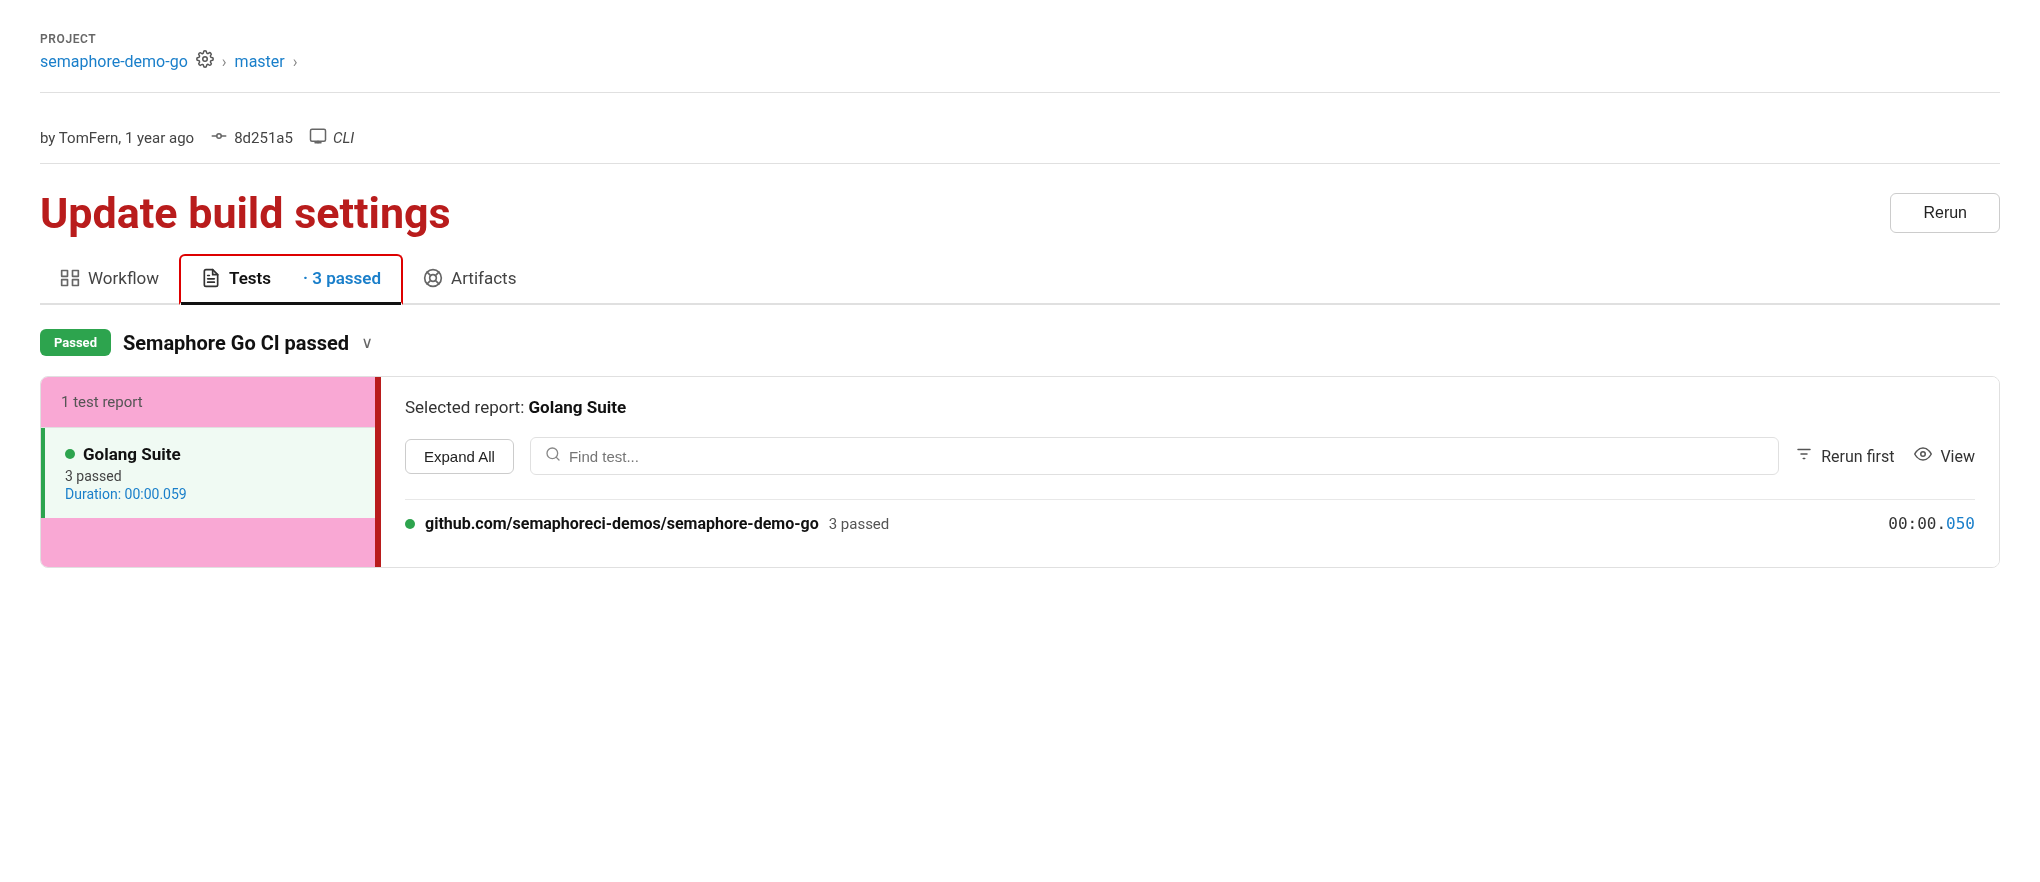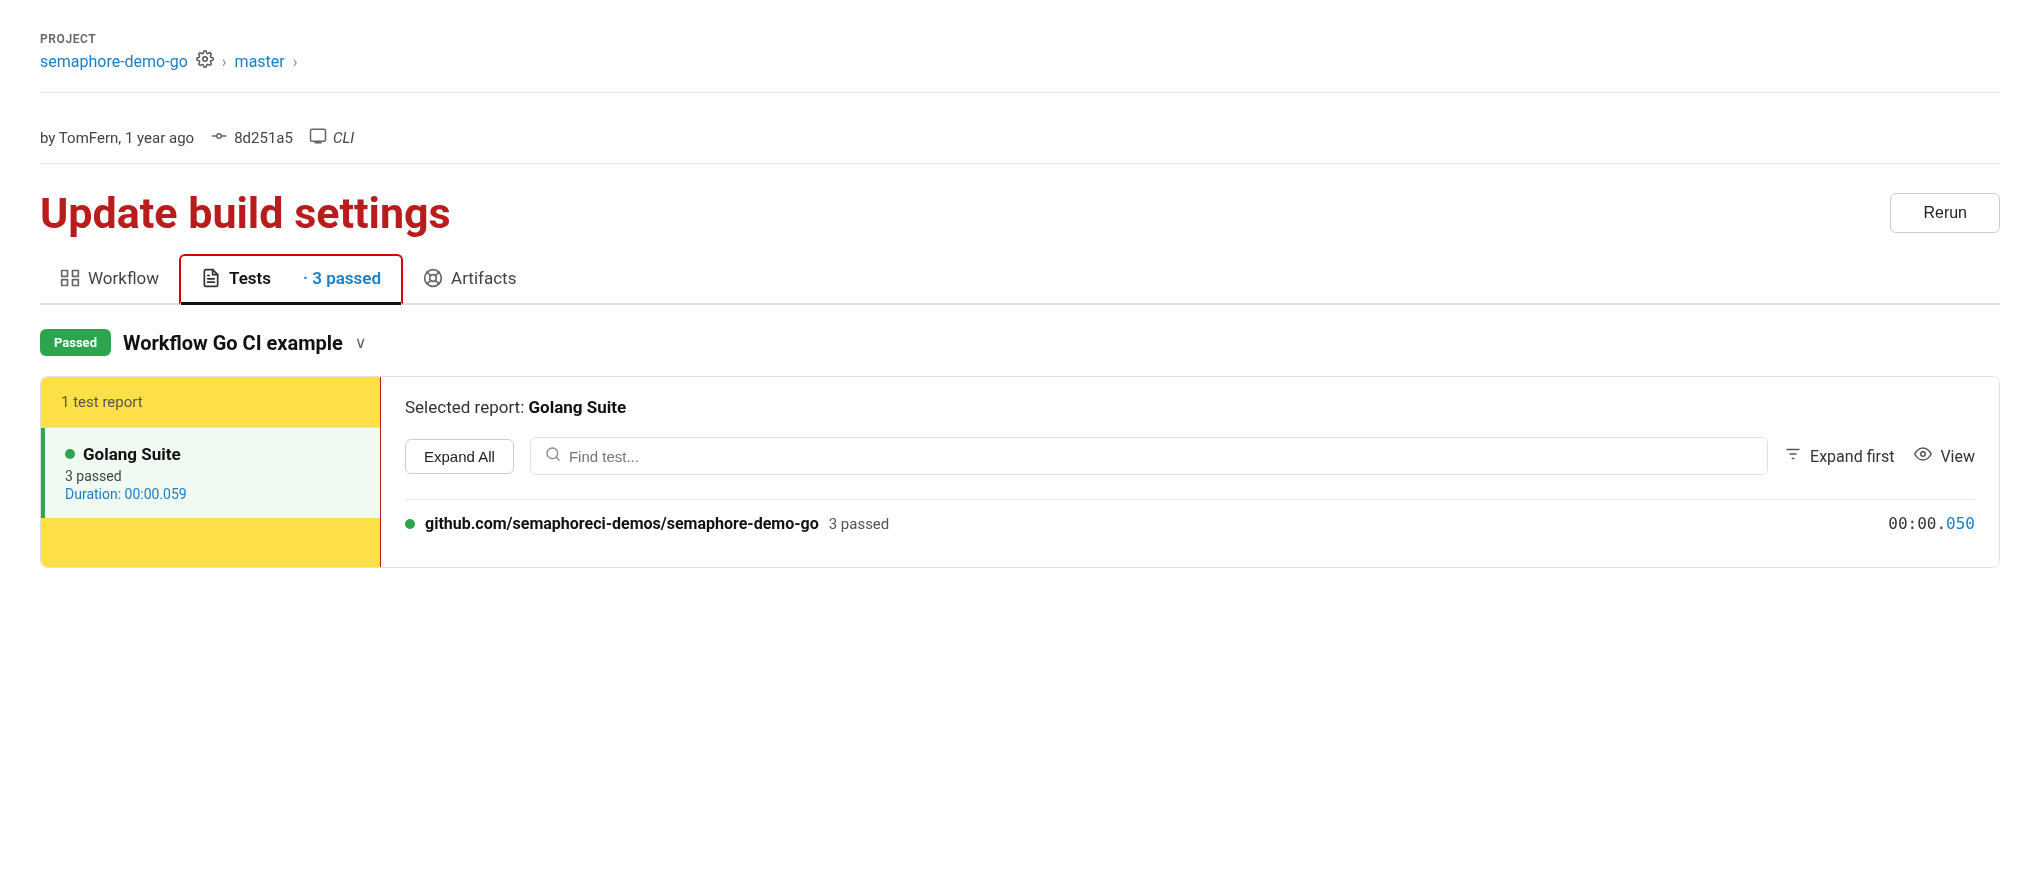--- a/index.html
+++ b/index.html
@@ -162,22 +162,22 @@
     .content-area {
       display: flex;
       gap: 0;
       border: 1px solid #e0e0e0;
       border-radius: 8px;
       overflow: hidden;
     }
     .sidebar {
       width: 340px;
       min-width: 340px;
-      border-right: 1px solid #b91c1c;
-      background: #fde047;
+      border-right: 6px solid #b91c1c;
+      background: #f9a8d4;
     }
     .sidebar-header {
       padding: 16px 20px;
       font-size: 15px;
       color: #555;
       border-bottom: 1px solid #e0e0e0;
     }
     .sidebar-item {
       padding: 16px 20px;
       cursor: pointer;
@@ -414,21 +414,21 @@
           <line x1="14.83" y1="9.17" x2="19.07" y2="4.93"></line>
           <line x1="4.93" y1="19.07" x2="9.17" y2="14.83"></line>
         </svg>
       </span>
       <span>Artifacts</span>
     </div>
   </div>
 
   <div class="pipeline-header">
     <span class="passed-badge">Passed</span>
-    <span class="pipeline-name">Workflow Go CI example</span>
+    <span class="pipeline-name">Semaphore Go CI passed</span>
     <span class="pipeline-chevron">∨</span>
   </div>
 
   <div class="content-area">
 
     <div class="sidebar">
       <div class="sidebar-header">1 test report</div>
       <div class="sidebar-item">
         <div class="sidebar-item-name">
           <span class="green-dot"></span>
@@ -458,21 +458,21 @@
         </div>
         <div class="toolbar-right">
           <div class="failed-first">
             <span class="filter-icon">
               <svg width="18" height="18" viewBox="0 0 24 24" fill="none" stroke="#555" stroke-width="2" stroke-linecap="round" stroke-linejoin="round">
                 <line x1="4" y1="6" x2="20" y2="6"></line>
                 <line x1="8" y1="12" x2="16" y2="12"></line>
                 <line x1="11" y1="18" x2="13" y2="18"></line>
               </svg>
             </span>
-            <span>Expand first</span>
+            <span>Rerun first</span>
           </div>
           <div class="view-btn">
             <span class="eye-icon">
               <svg width="18" height="18" viewBox="0 0 24 24" fill="none" stroke="#555" stroke-width="2" stroke-linecap="round" stroke-linejoin="round">
                 <path d="M1 12s4-8 11-8 11 8 11 8-4 8-11 8-11-8-11-8z"></path>
                 <circle cx="12" cy="12" r="3"></circle>
               </svg>
             </span>
             <span>View</span>
           </div>

